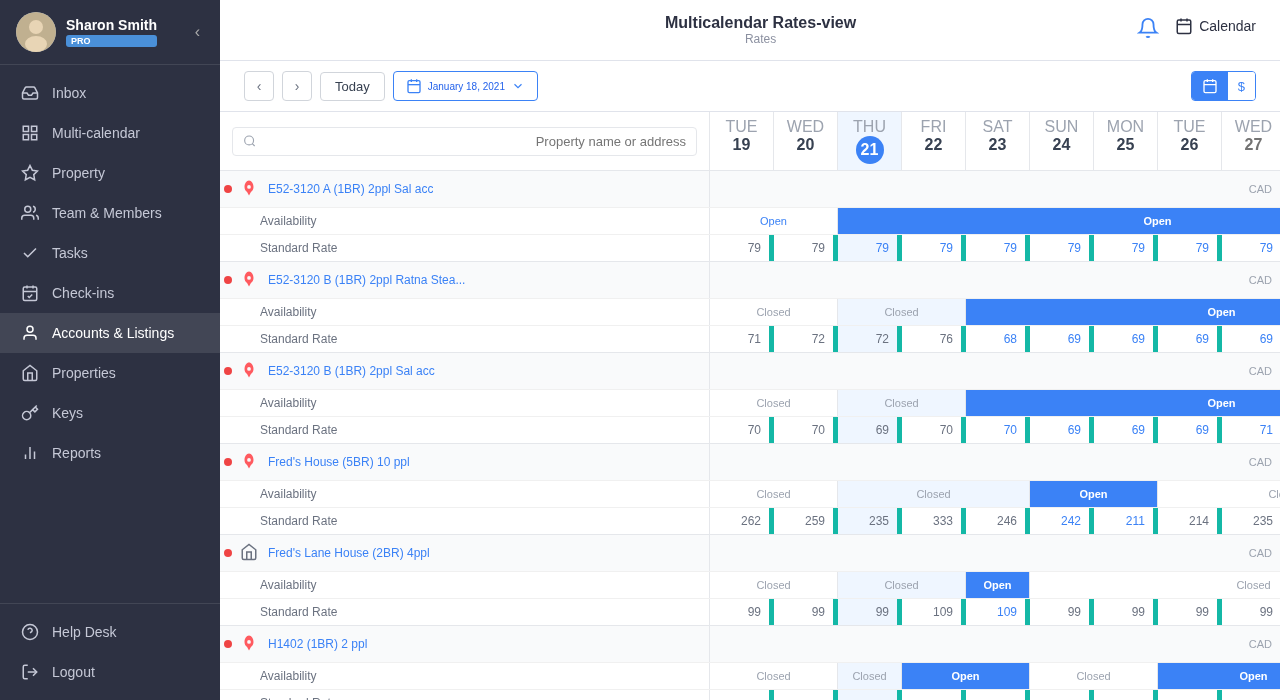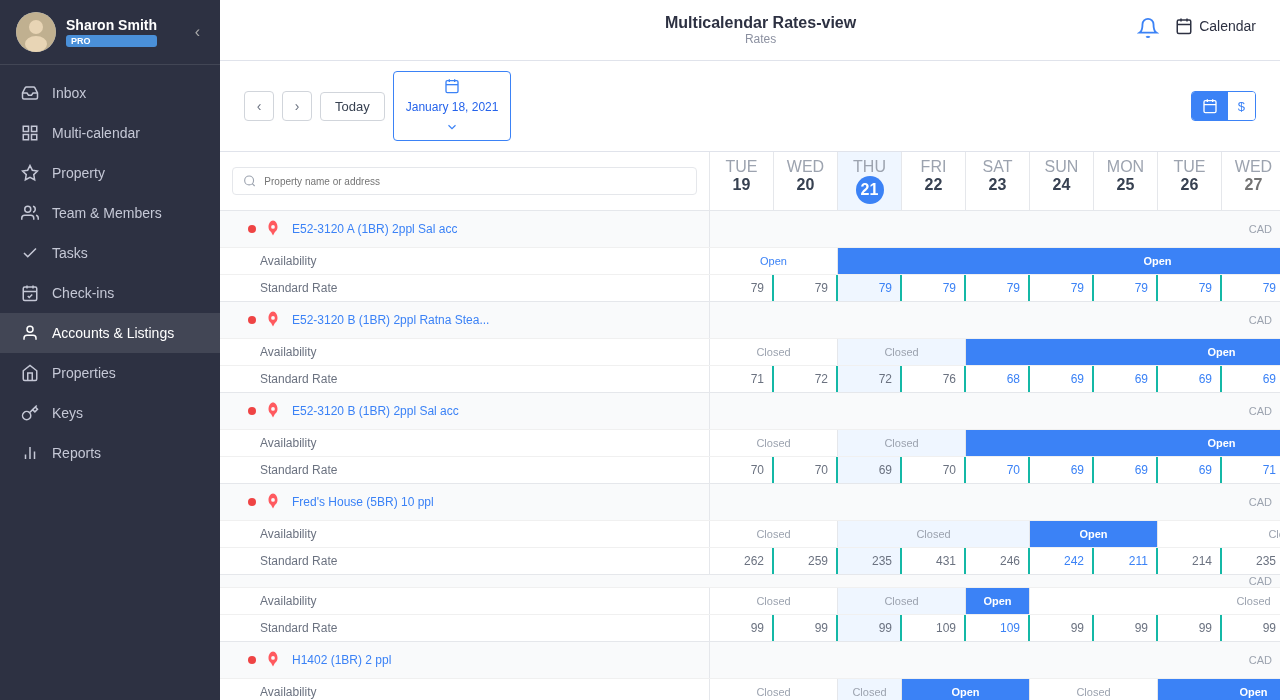--- a/index.html
+++ b/index.html
@@ -30,55 +30,55 @@
     .main-title h1 { font-size: 16px; font-weight: 600; color: #2d3142; }
     .main-title p { font-size: 12px; color: #8b90a0; }
     .header-right { display: flex; align-items: flex-start; gap: 16px; }
     .notif-btn { background: none; border: none; cursor: pointer; color: #6b7280; font-size: 20px; }
     .calendar-btn { display: flex; align-items: center; gap: 6px; background: none; border: none; cursor: pointer; color: #2d3142; font-size: 14px; font-weight: 500; }
 
     
     .toolbar { background: #fff; padding: 10px 24px; border-bottom: 1px solid #e0e3eb; display: flex; align-items: center; gap: 8px; }
     .nav-arrow { width: 30px; height: 30px; border: 1px solid #d1d5db; border-radius: 4px; background: #fff; cursor: pointer; display: flex; align-items: center; justify-content: center; color: #6b7280; font-size: 14px; }
     .today-btn { padding: 6px 14px; border: 1px solid #d1d5db; border-radius: 4px; background: #fff; cursor: pointer; font-size: 13px; font-weight: 500; color: #374151; }
-    .date-picker { display: flex; align-items: center; gap: 6px; padding: 6px 12px; border: 1px solid #3b82f6; border-radius: 4px; background: #fff; cursor: pointer; color: #2563eb; font-size: 12px; font-weight: 500; flex-direction: column; }
+    .date-picker { display: flex; align-items: center; gap: 6px; padding: 6px 12px; border: 1px solid #3b82f6; border-radius: 4px; background: #fff; cursor: pointer; color: #2563eb; font-size: 10px; font-weight: 500; }
     .view-toggle { display: flex; border: 1px solid #3b82f6; border-radius: 4px; overflow: hidden; }
     .view-btn { padding: 6px 10px; background: #fff; border: none; cursor: pointer; color: #3b82f6; font-size: 13px; display: flex; align-items: center; }
     .view-btn.active { background: #3b82f6; color: #fff; }
 
     
     .calendar-area { flex: 1; overflow: auto; background: #fff; }
     .cal-grid { display: flex; flex-direction: column; min-width: 900px; }
 
     .cal-header-row { display: flex; border-bottom: 1px solid #e5e7eb; position: sticky; top: 0; background: #fff; z-index: 10; }
     .prop-col { width: 490px; min-width: 490px; padding: 8px 12px; border-right: 1px solid #e5e7eb; display: flex; align-items: center; }
     .search-box { display: flex; align-items: center; gap: 8px; border: 1px solid #e5e7eb; border-radius: 4px; padding: 6px 10px; width: 100%; }
-    .search-box input { border: none; outline: none; font-size: 10px; color: #404040; width: 100%; background: transparent; }
+    .search-box input { border: none; outline: none; font-size: 13px; color: #404040; width: 100%; background: transparent; text-align: right; }
 
     .day-cols { display: flex; flex: 1; }
     .day-col { flex: 1; min-width: 64px; text-align: center; padding: 6px 4px; border-right: 1px solid #e5e7eb; display: flex; flex-direction: column; align-items: center; }
     .day-col.today { background: #eff6ff; }
     .day-name { font-size: 16px; color: #9ca3af; font-weight: 400; text-transform: uppercase; }
     .day-num { font-size: 16px; font-weight: 600; color: #374151; }
     .day-col.today .day-num { background: #3b82f6; color: #fff; border-radius: 50%; width: 28px; height: 28px; display: flex; align-items: center; justify-content: center; }
 
     
     .prop-group { border-bottom: 1px solid #e5e7eb; }
     .prop-name-row { display: flex; align-items: center; background: #f9fafb; }
-    .prop-name-cell { width: 490px; min-width: 490px; padding: 8px 28px; border-right: 1px solid #e5e7eb; display: flex; align-items: center; gap: 8px; }
+    .prop-name-cell { width: 490px; min-width: 490px; padding: 8px 4px; border-right: 1px solid #e5e7eb; display: flex; align-items: center; gap: 8px; }
     .prop-dot { width: 8px; height: 8px; border-radius: 50%; background: #ef4444; flex-shrink: 0; }
     .prop-icon { width: 20px; height: 20px; flex-shrink: 0; }
     .prop-link { color: #3b82f6; font-size: 12px; font-weight: 500; cursor: pointer; text-decoration: none; white-space: nowrap; overflow: hidden; text-overflow: ellipsis; }
 
     .sub-row { display: flex; align-items: stretch; border-top: 1px solid #f0f0f0; }
     .sub-label-cell { width: 490px; min-width: 490px; padding: 6px 12px 6px 40px; border-right: 1px solid #e5e7eb; font-size: 12px; color: #6b7280; display: flex; align-items: center; }
     .avail-cells { display: flex; flex: 1; }
 
     .rate-cells { display: flex; flex: 1; }
-    .rate-cell { flex: 1; min-width: 64px; text-align: right; padding: 6px 8px 6px 2px; font-size: 12px; border-right: 2px solid #14b8a6; color: #6b7280; display: flex; align-items: center; justify-content: flex-end; }
+    .rate-cell { flex: 1; min-width: 64px; text-align: right; padding: 6px 8px 6px 2px; font-size: 12px; border-right: 5px solid #14b8a6; color: #6b7280; display: flex; align-items: center; justify-content: flex-end; }
   </style>
 </head>
 <body>
 
 <nav class="sidebar">
   <div class="sidebar-header">
     <div class="sidebar-user">
       <div class="avatar">
         <svg viewBox="0 0 40 40" xmlns="http://www.w3.org/2000/svg">
           <circle cx="20" cy="20" r="20" fill="#c0b090"></circle>
@@ -186,20 +186,43 @@
           <svg width="18" height="18" viewBox="0 0 24 24" fill="none" stroke="currentColor" stroke-width="2">
             <line x1="18" y1="20" x2="18" y2="10"></line>
             <line x1="12" y1="20" x2="12" y2="4"></line>
             <line x1="6" y1="20" x2="6" y2="14"></line>
           </svg>
         </span>
         <span>Reports</span>
       </div>
     </div>
 
+  <div class="sidebar-footer">
+
+  <div class="nav-item">
+        <span class="nav-icon">
+          <svg width="18" height="18" viewBox="0 0 24 24" fill="none" stroke="currentColor" stroke-width="2">
+            <circle cx="12" cy="12" r="10"></circle>
+            <path d="M9.09 9a3 3 0 0 1 5.83 1c0 2-3 3-3 3"></path>
+            <line x1="12" y1="17" x2="12.01" y2="17"></line>
+          </svg>
+        </span>
+        <span>Help Desk</span>
+      </div>
+      <div class="nav-item">
+        <span class="nav-icon">
+          <svg width="18" height="18" viewBox="0 0 24 24" fill="none" stroke="currentColor" stroke-width="2">
+            <path d="M9 21H5a2 2 0 0 1-2-2V5a2 2 0 0 1 2-2h4"></path>
+            <polyline points="16 17 21 12 16 7"></polyline>
+            <line x1="21" y1="12" x2="9" y2="12"></line>
+          </svg>
+        </span>
+        <span>Logout</span>
+      </div>
+    </div>
 </nav>
 
 <main class="main">
 
   <div class="main-header">
     <div style="width:140px"></div>
     <div class="main-title">
       <h1>Multicalendar Rates-view</h1>
       <p>Rates</p>
     </div>
@@ -436,31 +459,39 @@
                 <div style="flex: 2 1 0%; min-width: 128px; display: flex; align-items: center; justify-content: center; font-size: 11px; border-right: 1px solid rgb(229, 231, 235); padding: 6px 2px; background: rgb(59, 130, 246); color: rgb(255, 255, 255); font-weight: 600;">Open</div>
                 <div style="flex: 4 1 0%; min-width: 256px; display: flex; align-items: center; justify-content: center; font-size: 11px; border-right: 1px solid rgb(229, 231, 235); padding: 6px 2px; color: rgb(156, 163, 175);">Closed</div>
               </div>
             </div>
             <div class="sub-row">
               <div class="sub-label-cell">Standard Rate</div>
               <div class="rate-cells">
                 <div class="rate-cell" style="color: rgb(107, 114, 128); font-weight: normal;">262</div>
                 <div class="rate-cell" style="color: rgb(107, 114, 128); font-weight: normal;">259</div>
                 <div class="rate-cell" style="background: rgb(239, 246, 255); color: rgb(107, 114, 128); font-weight: normal;">235</div>
-                <div class="rate-cell" style="color: rgb(107, 114, 128); font-weight: normal;">431</div>
+                <div class="rate-cell" style="color: rgb(107, 114, 128); font-weight: normal;">333</div>
                 <div class="rate-cell" style="color: rgb(107, 114, 128); font-weight: normal;">246</div>
                 <div class="rate-cell" style="color: rgb(59, 130, 246); font-weight: 500;">242</div>
                 <div class="rate-cell" style="color: rgb(59, 130, 246); font-weight: 500;">211</div>
                 <div class="rate-cell" style="color: rgb(107, 114, 128); font-weight: normal;">214</div>
                 <div class="rate-cell" style="color: rgb(107, 114, 128); font-weight: normal;">235</div>
               </div>
             </div>
           </div>
           <div class="prop-group">
             <div class="prop-name-row">
+              <div class="prop-name-cell">
+    <span class="prop-dot"></span>
+    <span class="prop-icon"><svg width="18" height="18" viewBox="0 0 24 24" fill="none" stroke="#6b7280" stroke-width="2">
+                    <path d="M3 9l9-7 9 7v11a2 2 0 0 1-2 2H5a2 2 0 0 1-2-2z"></path>
+                    <polyline points="9 22 9 12 15 12 15 22"></polyline>
+                  </svg></span>
+    <a class="prop-link">Fred's Lane House (2BR) 4ppl</a>
+  </div>
               <div style="display: flex; flex: 1 1 0%; align-items: center; justify-content: flex-end; padding-right: 8px;">
                 <span style="color:#9ca3af;font-size:11px;">CAD</span>
               </div>
             </div>
             <div class="sub-row">
               <div class="sub-label-cell">Availability</div>
               <div class="avail-cells">
                 <div style="flex: 2 1 0%; min-width: 128px; display: flex; align-items: center; justify-content: center; font-size: 11px; border-right: 1px solid rgb(229, 231, 235); padding: 6px 2px; color: rgb(156, 163, 175);">Closed</div>
                 <div style="flex: 2 1 0%; min-width: 128px; display: flex; align-items: center; justify-content: center; font-size: 11px; border-right: 1px solid rgb(229, 231, 235); padding: 6px 2px; color: rgb(156, 163, 175); background: rgb(239, 246, 255);">Closed</div>
                 <div style="flex: 1 1 0%; min-width: 64px; display: flex; align-items: center; justify-content: center; font-size: 11px; border-right: 1px solid rgb(229, 231, 235); padding: 6px 2px; background: rgb(59, 130, 246); color: rgb(255, 255, 255); font-weight: 600;">Open</div>

